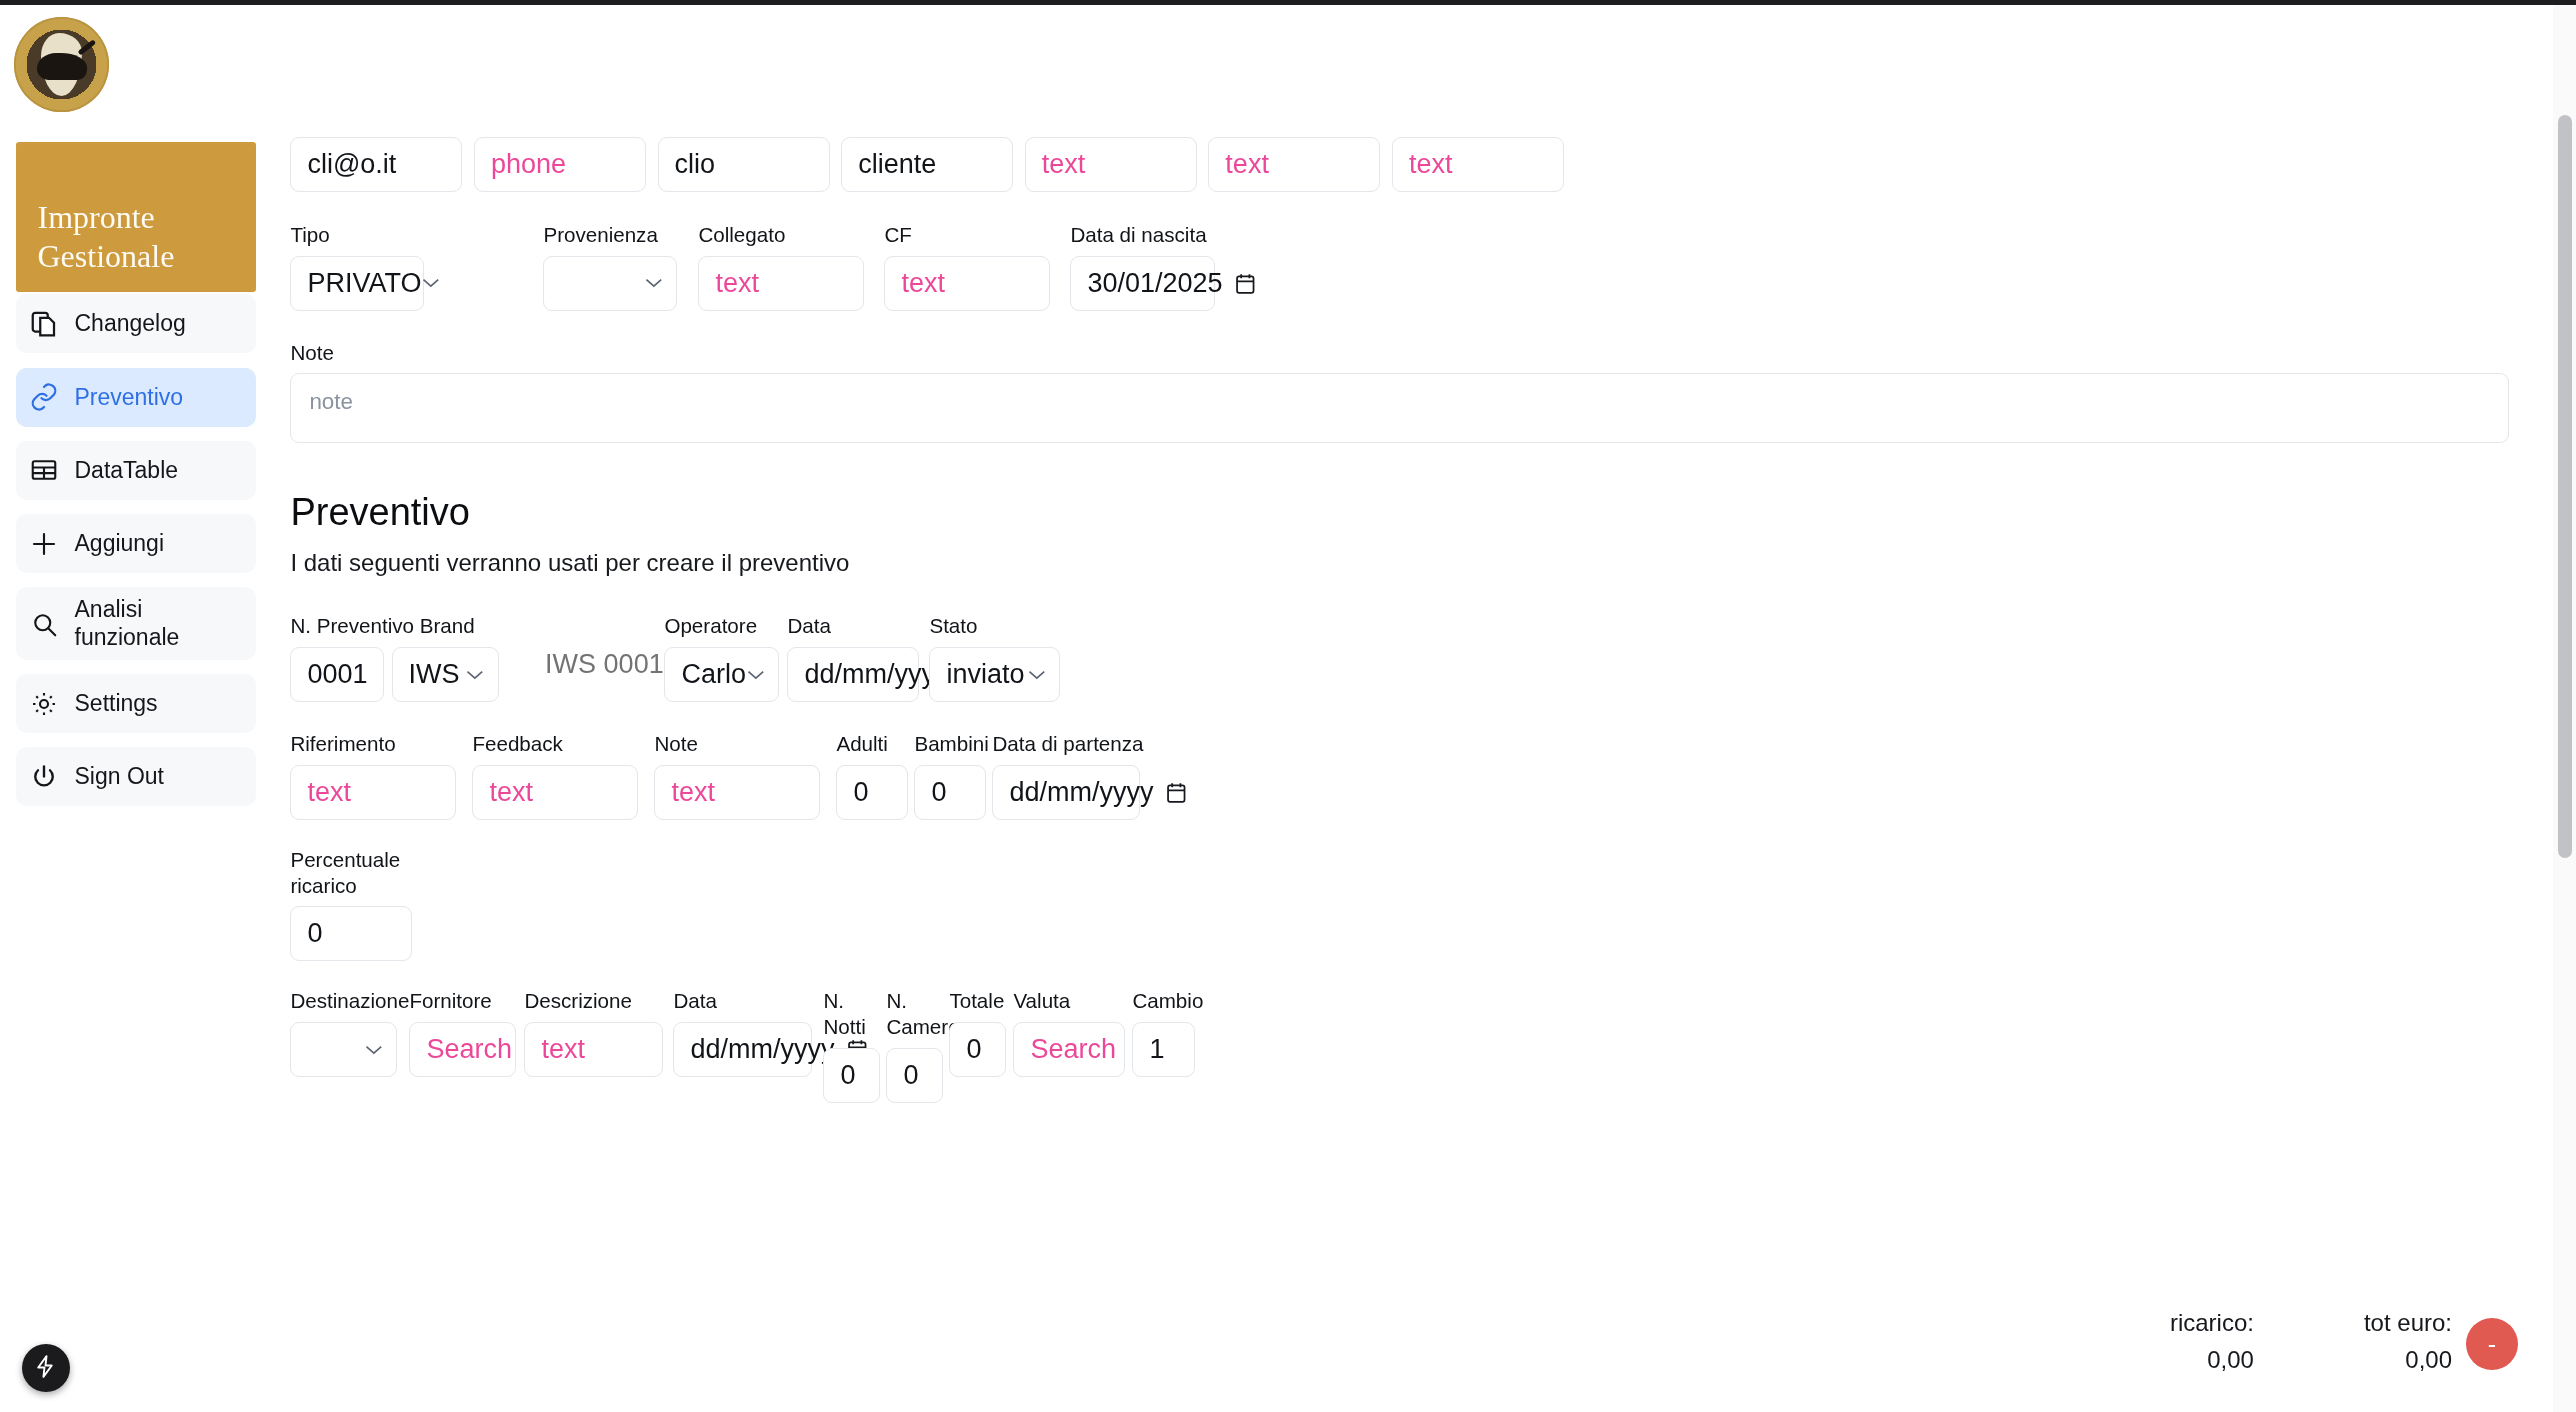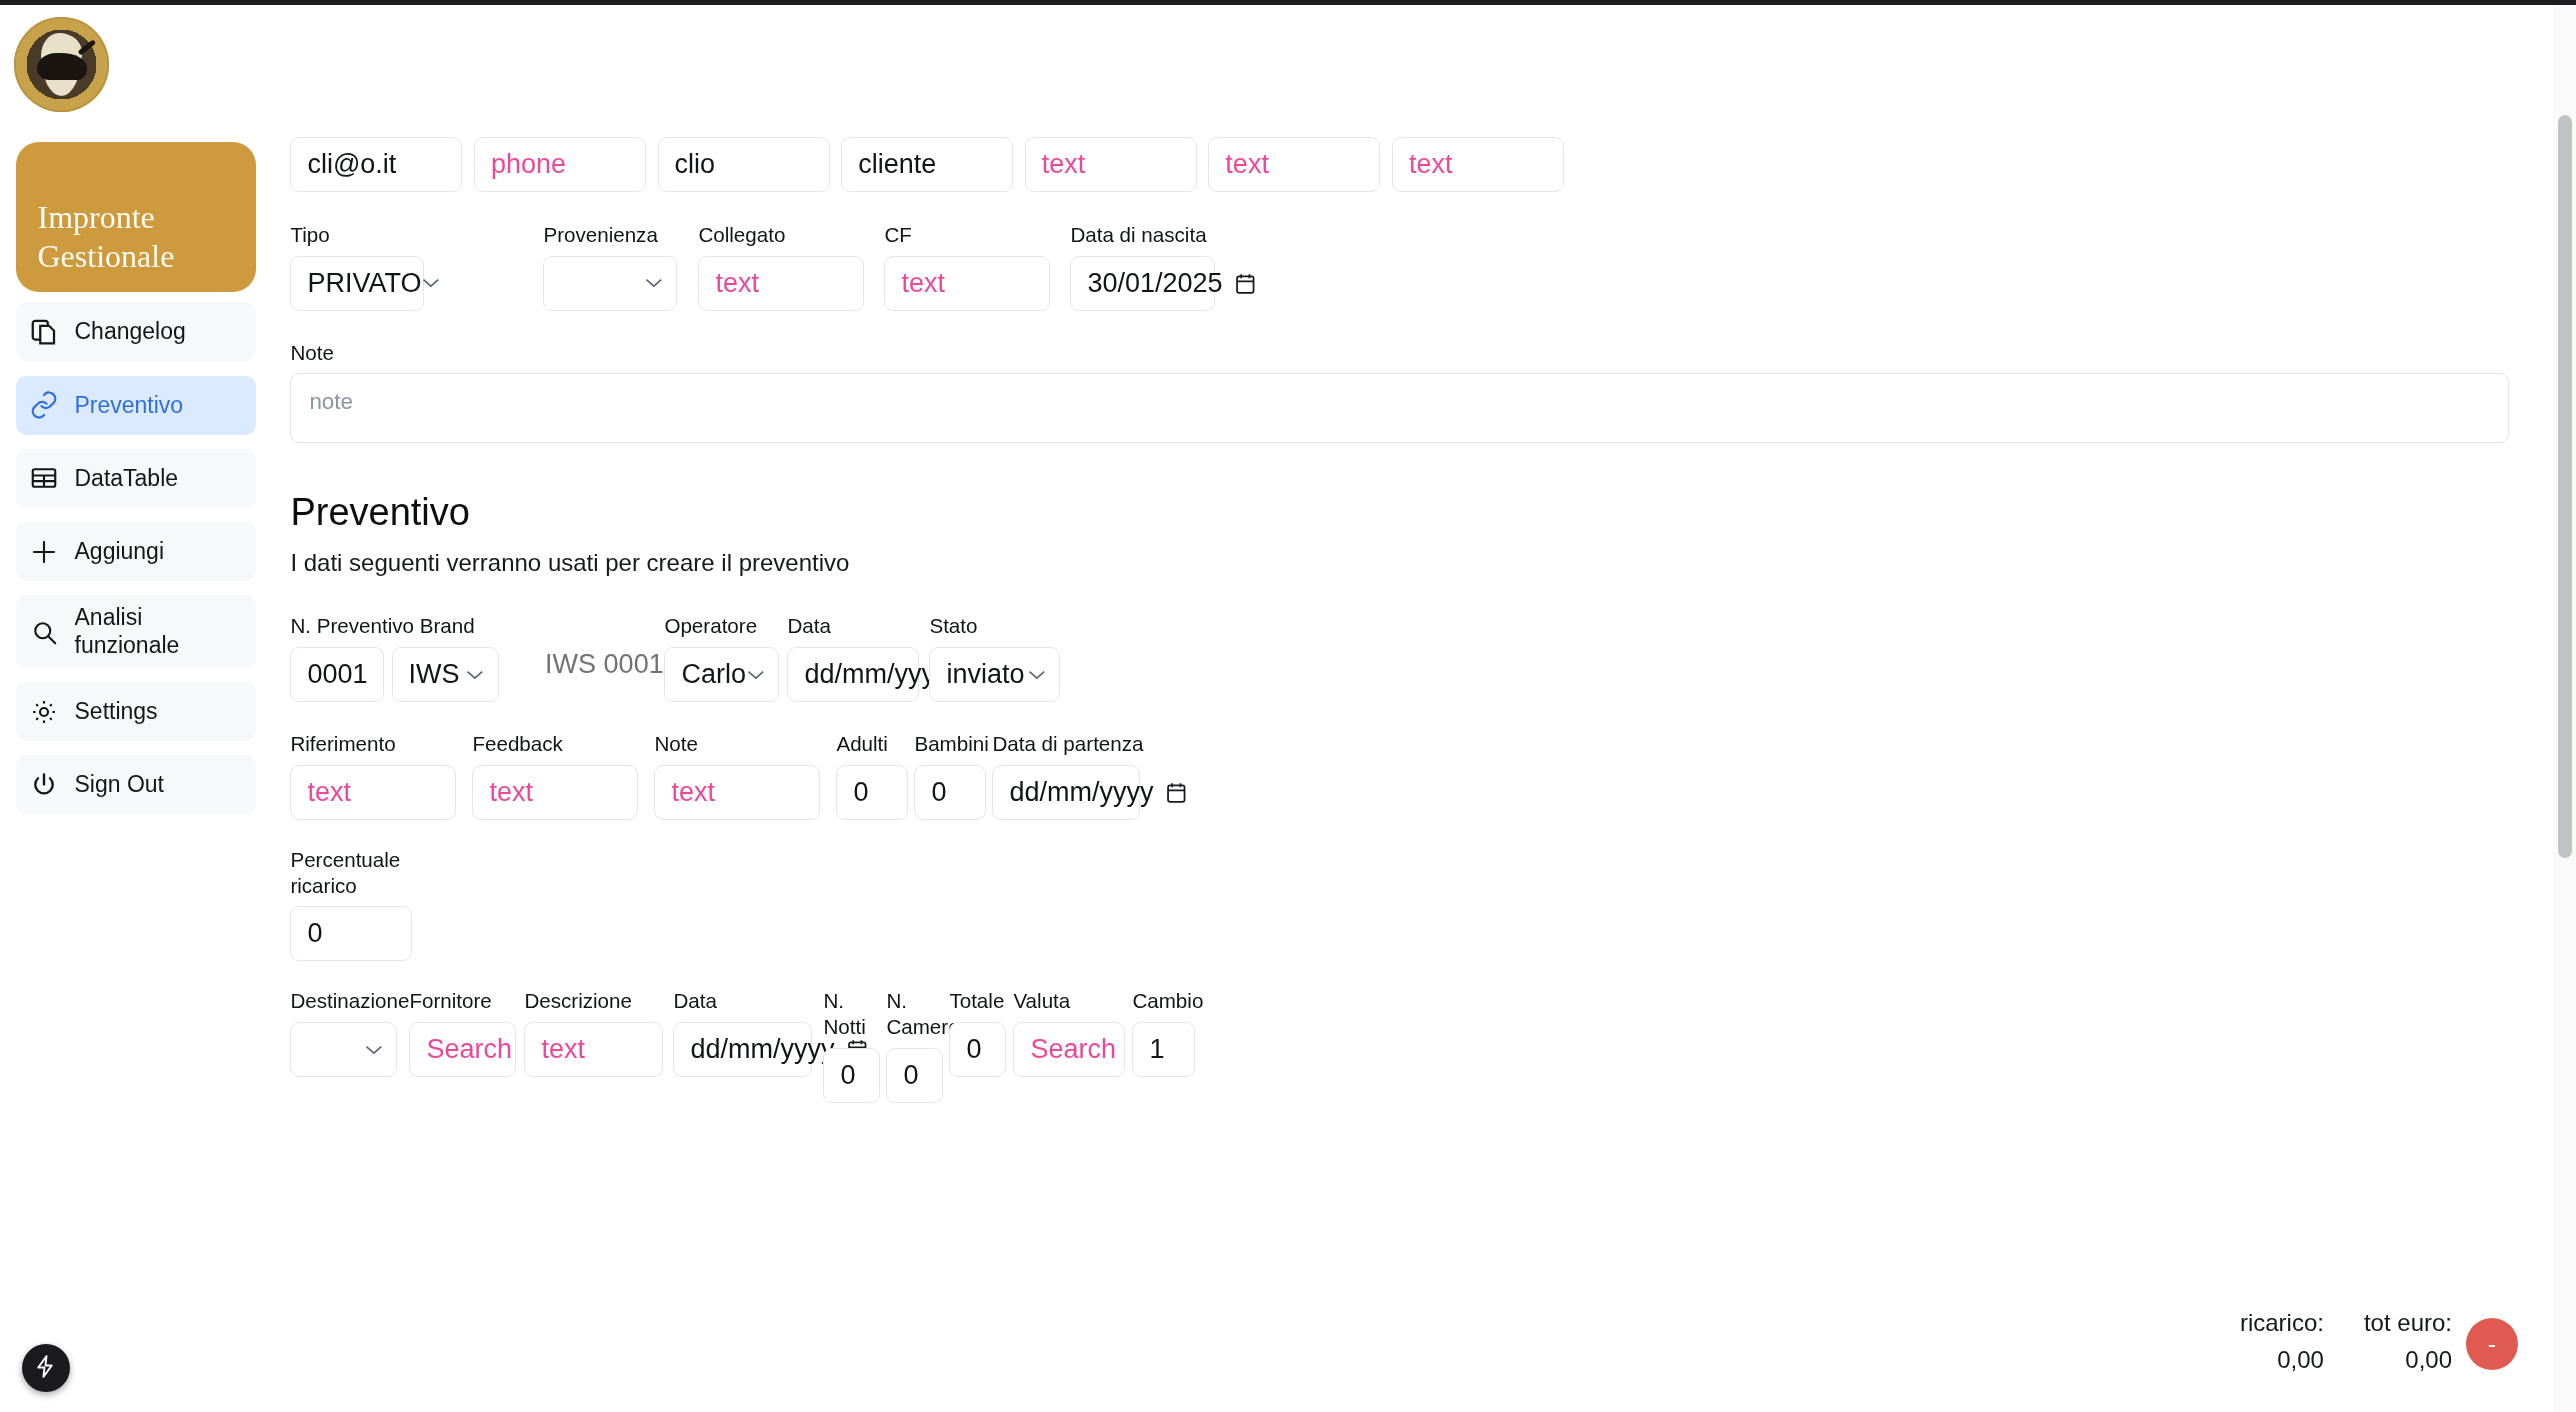--- a/index.html
+++ b/index.html
@@ -67,27 +67,27 @@
   
   .sidebar {
     position: absolute; left: 0; top: 128px;
     width: 268px; height: 1285px;
     background: #ffffff;
     padding: 14.3px 16px 0 16px;
     z-index: 4;
   }
   .brand-card {
     width: 240px; height: 150px;
-    background: #cd9a3d; border-radius: 23px;
+    background: #cd9a3d; border-radius: 3px;
     color: #fdfbf4;
     font-family: "Liberation Serif", serif;
     font-size: 32px; line-height: 1.22;
     display: flex; align-items: flex-end;
     padding: 0 0 16px 21.5px;
-    margin-bottom: 10px;
+    margin-bottom: 2px;
   }
   .nav-item {
     display: flex; align-items: center; gap: 16px;
     width: 240px; min-height: 59px;
     border-radius: 10.7px;
     background: #f7f8fa;
     padding: 9px 12.5px;
     margin-bottom: 14.3px;
     font-size: 23px; color: #14161a;
     cursor: pointer;
@@ -137,21 +137,21 @@
   .fab-red {
     position: absolute; right: 41px; bottom: 43px;
     width: 52px; height: 52px; border-radius: 50%;
     background: #e05a52; color: #fff; border: 0;
     font-size: 25px; line-height: 1;
     display: flex; align-items: center; justify-content: center;
     cursor: pointer;
   }
   .totals {
     position: absolute; right: 107px; bottom: 39px;
-    display: flex; gap: 40px; font-size: 24px; color: #15181c;
+    display: flex; gap: 110px; font-size: 24px; color: #15181c;
     text-align: right;
   }
   .totals .t-val { margin-top: 9px; }
 
   .bolt-btn {
     position: absolute; left: 21.5px; bottom: 21.5px;
     width: 48px; height: 48px; border-radius: 50%;
     background: #1b1b1d; border: 0; cursor: pointer;
     display: flex; align-items: center; justify-content: center;
     box-shadow: 0 2.7px 7.2px rgba(0,0,0,.35);

